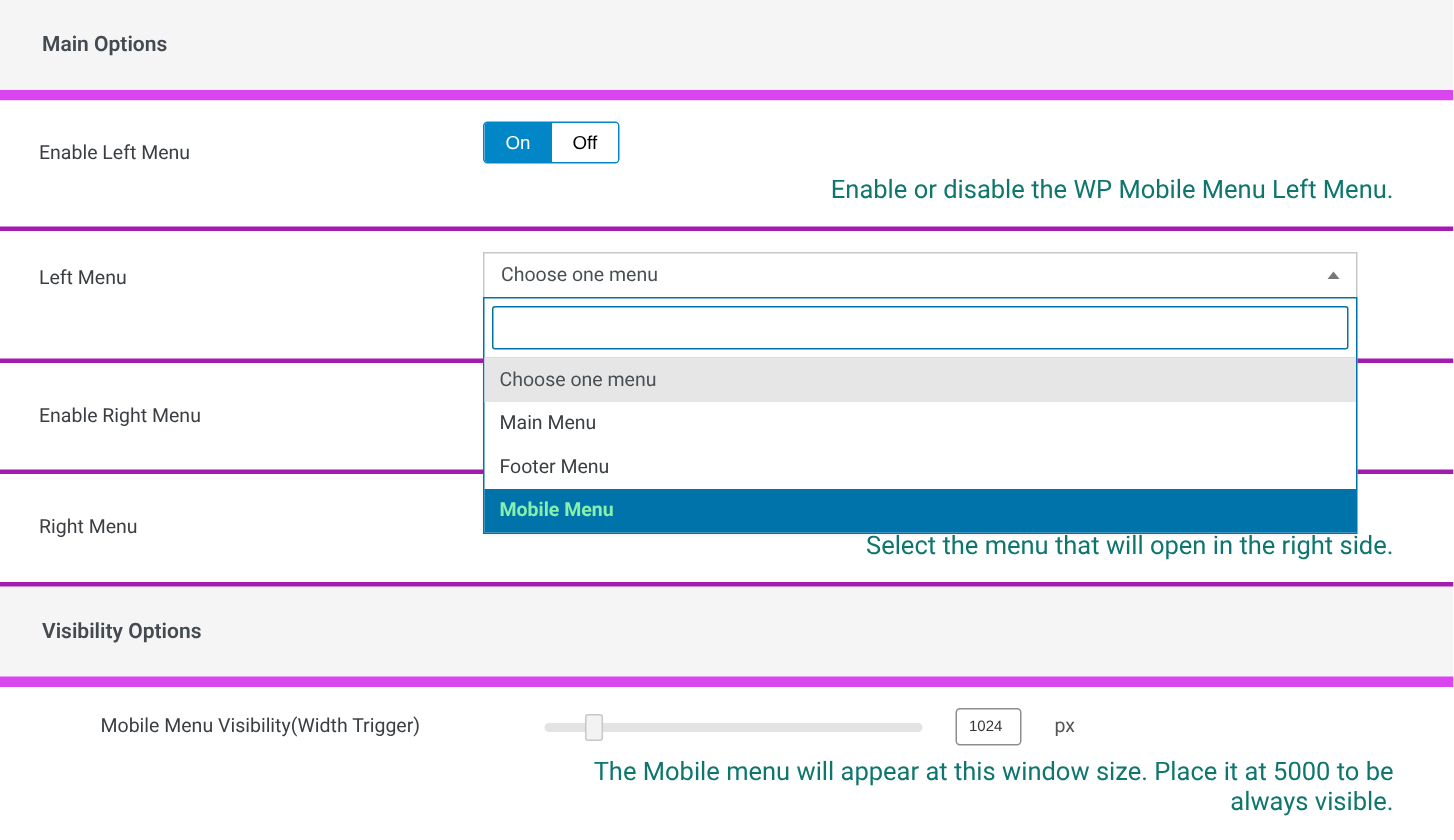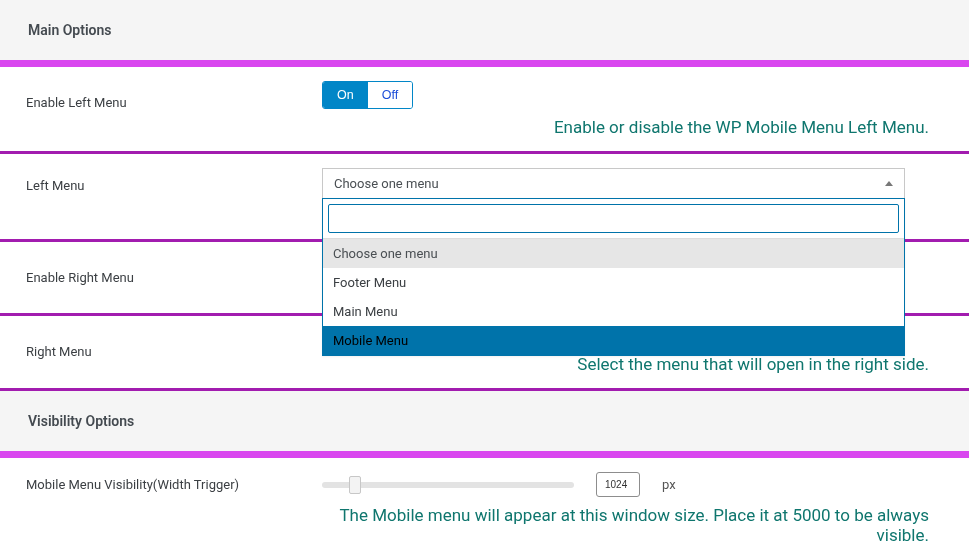--- a/index.html
+++ b/index.html
@@ -53,21 +53,21 @@
       display: inline-flex;
       border: 1px solid #0186c7;
       border-radius: 3px;
       overflow: hidden;
       height: 28px;
     }
     .toggle-btn {
       padding: 0 14px;
       font-size: 12.5px;
       background: #fff;
-      color: #1d4ed8;
+      color: #000000;
       display: flex;
       align-items: center;
       border: none;
       cursor: pointer;
     }
     .toggle-btn.active {
       background: #0186c7;
       color: #fff;
     }
     
@@ -122,22 +122,22 @@
       font-size: 13px;
       color: #3b3f43;
       cursor: pointer;
     }
     .dropdown-item.selected {
       background: #e6e6e6;
       color: #4a4f53;
     }
     .dropdown-item.highlight {
       background: #0073aa;
-      color: #000000;
-      font-weight: 400;
+      color: #86efac;
+      font-weight: 700;
     }
     
     .slider-row {
       display: flex;
       align-items: center;
       gap: 22px;
     }
     .slider-track {
       width: 252px;
       height: 6px;
@@ -196,22 +196,22 @@
       <span>Choose one menu</span>
       <span class="select-arrow"></span>
     </div>
 
     <div class="dropdown-panel">
       <div class="dropdown-search">
         <input type="text" value="" style="">
       </div>
       <ul class="dropdown-list">
         <li class="dropdown-item selected">Choose one menu</li>
+        <li class="dropdown-item">Main Menu</li>
         <li class="dropdown-item">Footer Menu</li>
-        <li class="dropdown-item">Main Menu</li>
         <li class="dropdown-item highlight">Mobile Menu</li>
       </ul>
     </div>
   </div>
 </div>
 
 <div class="row">
   <div class="row-label">Enable Right Menu</div>
   <div class="row-control" style="min-height:54px;"></div>
 </div>
@@ -221,21 +221,21 @@
   <div class="row-control" style="padding-top:38px; padding-bottom:14px;">
     <div class="desc" style="margin-top:0;">Select the menu that will open in the right side.</div>
   </div>
 </div>
 
 <div class="section-header">
   <h2>Visibility Options</h2>
 </div>
 
 <div class="row" style="border-bottom:none;">
-  <div class="row-label align-top" style="line-height:1.4;">Mobile Menu Visibility(Width Trigger)</div>
+  <div class="row-label align-top" style="line-height:1.4;margin-left:41px;">Mobile Menu Visibility(Width Trigger)</div>
   <div class="row-control">
     <div class="slider-row">
       <div class="slider-track">
         <div class="slider-thumb"></div>
       </div>
       <input class="num-input" type="text" value="1024" style="">
       <span class="unit">px</span>
     </div>
     <div class="desc">The Mobile menu will appear at this window size. Place it at 5000 to be always visible.</div>
   </div>

